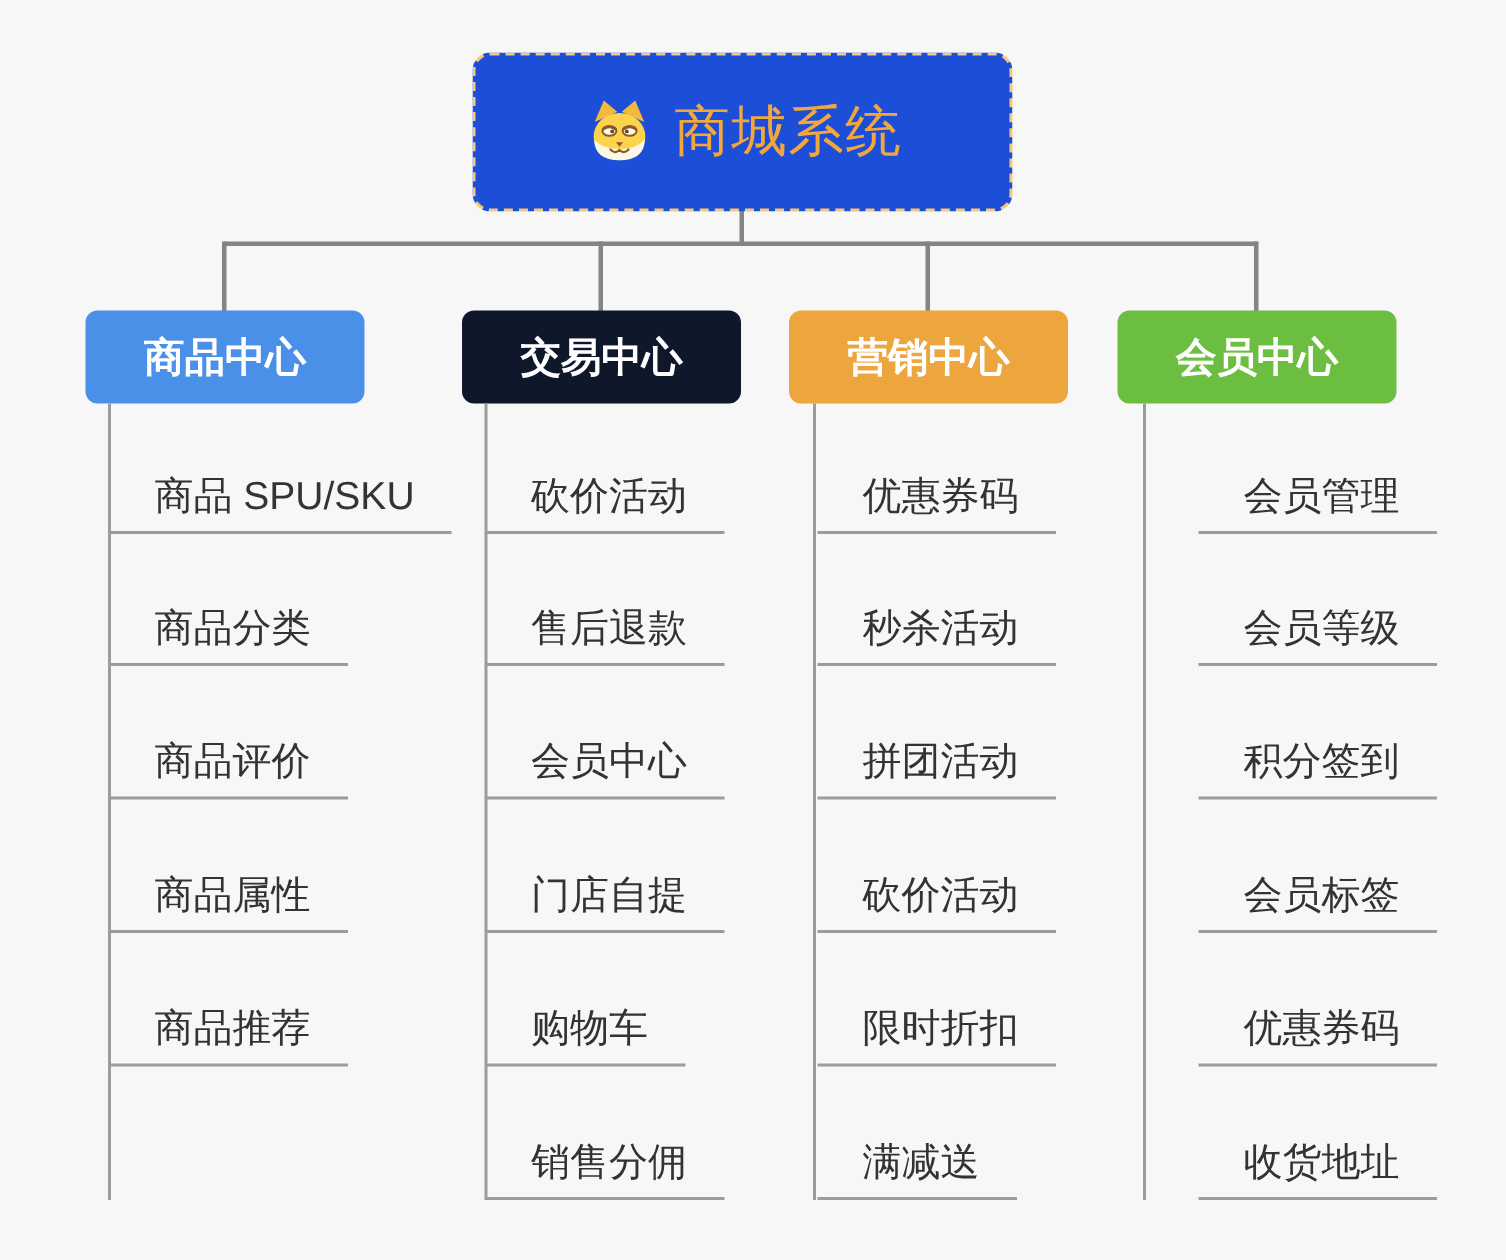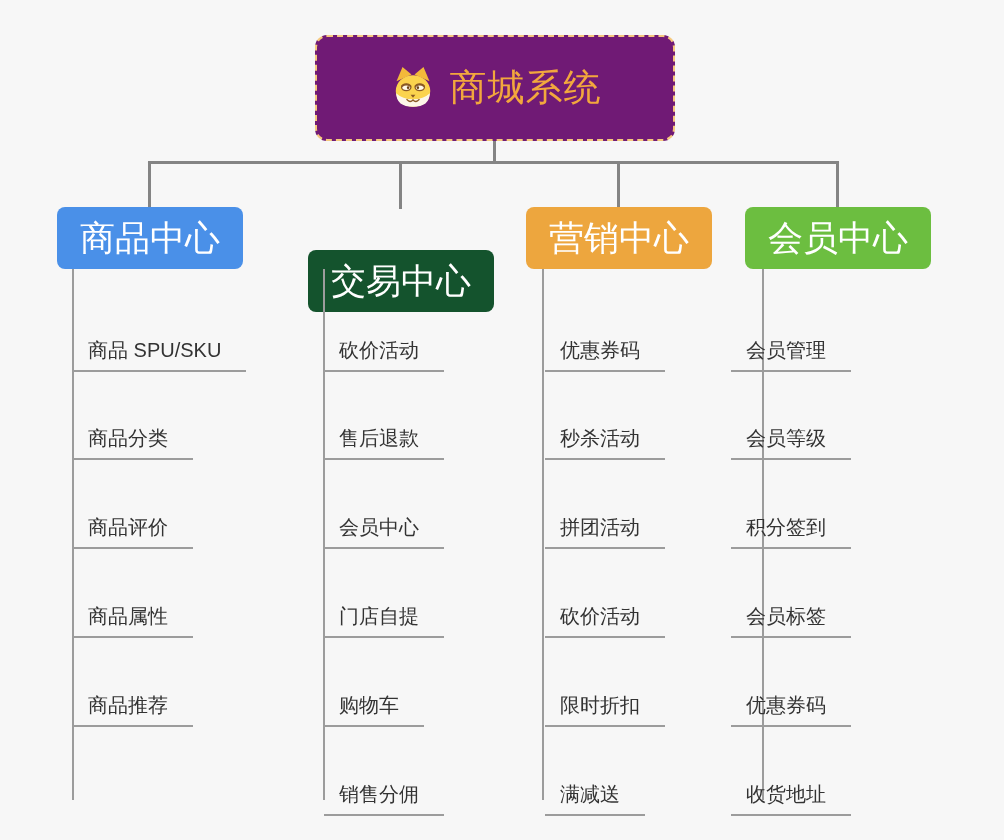--- a/index.html
+++ b/index.html
@@ -27,21 +27,21 @@
   .conn.drop-2 { left: 399px; }
   .conn.drop-3 { left: 617px; }
   .conn.drop-4 { left: 836px; }
 
   
   .root-node {
     position: absolute;
     left: 315px; top: 35px;
     width: 360px; height: 106px;
     box-sizing: border-box;
-    background: #701a75;
+    background: #1d4ed8;
     border: 2px dashed #f6c87d;
     border-radius: 12px;
     display: flex;
     align-items: center;
     justify-content: center;
     gap: 13px;
     cursor: default;
   }
   .root-label {
     font-size: 37px;
@@ -52,25 +52,26 @@
   .dog-icon { width: 48px; height: 48px; display: block; }
 
   
   .branch-header {
     position: absolute;
     top: 207px;
     width: 186px; height: 62px;
     box-sizing: border-box;
     border-radius: 8px;
     color: #ffffff;
-    font-size: 35px;
+    font-size: 27px;
     display: flex;
     align-items: center;
     justify-content: center;
     white-space: nowrap;
+    font-weight: bold;
   }
   .hdr-1 { left: 57px;  background: #4a90e8; }
   .hdr-2 { left: 308px; background: #e45b5b; }
   .hdr-3 { left: 526px; background: #eda63e; }
   .hdr-4 { left: 745px; background: #6cbe40; }
 
   
   .spine {
     position: absolute;
     top: 269px;
@@ -82,32 +83,31 @@
   .spine-3 { left: 542px; }
   .spine-4 { left: 762px; }
 
   
   .leaf {
     position: absolute;
     box-sizing: border-box;
     height: 44px;
     display: flex;
     align-items: flex-end;
-    padding: 0 25px 6px 15px;
+    padding: 0 25px 6px 30px;
     border-bottom: 2px solid #9c9c9c;
-    font-size: 20px;
+    font-size: 26px;
     color: #333333;
     white-space: nowrap;
     cursor: default;
-    margin-top: 16px;
   }
   .leaf.col-1 { left: 73px; }
   .leaf.col-2 { left: 324px; }
   .leaf.col-3 { left: 545px; }
-  .leaf.col-4 { left: 731px; }
+  .leaf.col-4 { left: 799px; }
   .leaf.row-1 { top: 312px; }
   .leaf.row-2 { top: 400px; }
   .leaf.row-3 { top: 489px; }
   .leaf.row-4 { top: 578px; }
   .leaf.row-5 { top: 667px; }
   .leaf.row-6 { top: 756px; }
 </style>
 </head>
 <body>
 
@@ -134,21 +134,21 @@
         <circle cx="25.5" cy="31.5" r="1.7" fill="#6e4417"></circle>
         <circle cx="38.5" cy="31.5" r="1.7" fill="#6e4417"></circle>
         <path d="M28.8,41 h6.4 l-3.2,4 z" fill="#8a5a25"></path>
         <path d="M24,47.5 q4,4.5 8,0.5 q4,4 8,-0.5" fill="none" stroke="#8a5a25" stroke-width="2" stroke-linecap="round"></path>
       </svg>
     </span>
     <span class="root-label">商城系统</span>
   </div>
 
   <div class="branch-header hdr-1" style="background-color: rgb(74, 144, 232);">商品中心</div>
-  <div class="branch-header hdr-2" style="background-color: #14532d; margin-top: 43px;">交易中心</div>
+  <div class="branch-header hdr-2" style="background-color: #0f172a;">交易中心</div>
   <div class="branch-header hdr-3" style="background-color: rgb(237, 166, 62); text-align: center;">营销中心</div>
   <div class="branch-header hdr-4" style="background-color: rgb(108, 190, 64);">会员中心</div>
 
   <div class="spine spine-1"></div>
   <div class="spine spine-2"></div>
   <div class="spine spine-3"></div>
   <div class="spine spine-4"></div>
 
   <div class="leaf col-1 row-1">商品 SPU/SKU</div>
   <div class="leaf col-1 row-2">商品分类</div>

